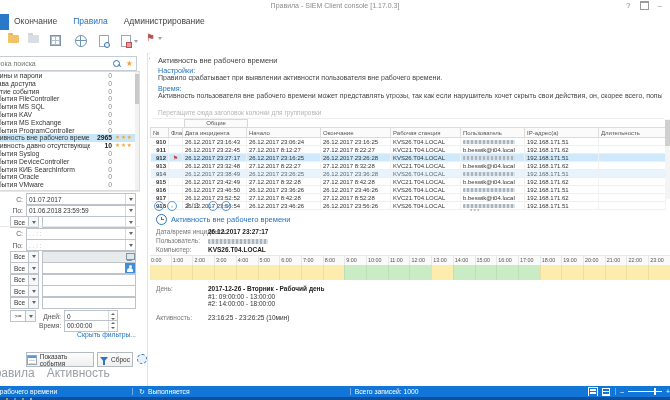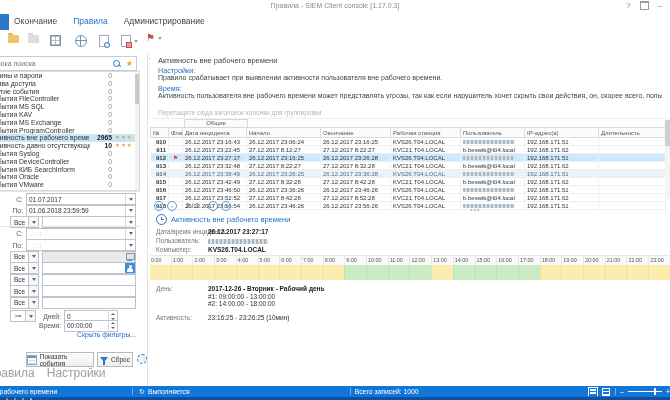--- a/index.html
+++ b/index.html
@@ -407,21 +407,21 @@
       <div class="sbbtn" style="left:113px;top:299px;width:34px">
         <span class="icon-funnel"></span>
         <span>Сброс</span>
       </div>
       <div class="sbbtn" style="left:151px;top:299px;width:13px;border:0;background:transparent">
         <span class="icon-gear"></span>
       </div>
 
       <div class="sbtabs" style="top:313px">
         <span>Правила</span>
-        <span>Настройки</span>
+        <span>Активность</span>
       </div>
 
     </div>
   </div>
 
   <div class="chev">‹</div>
 
   <div class="main">
     <div class="ruletitle">Активность вне рабочего времени</div>
     <div class="blk-label" style="top:13px">Настройки:</div>

